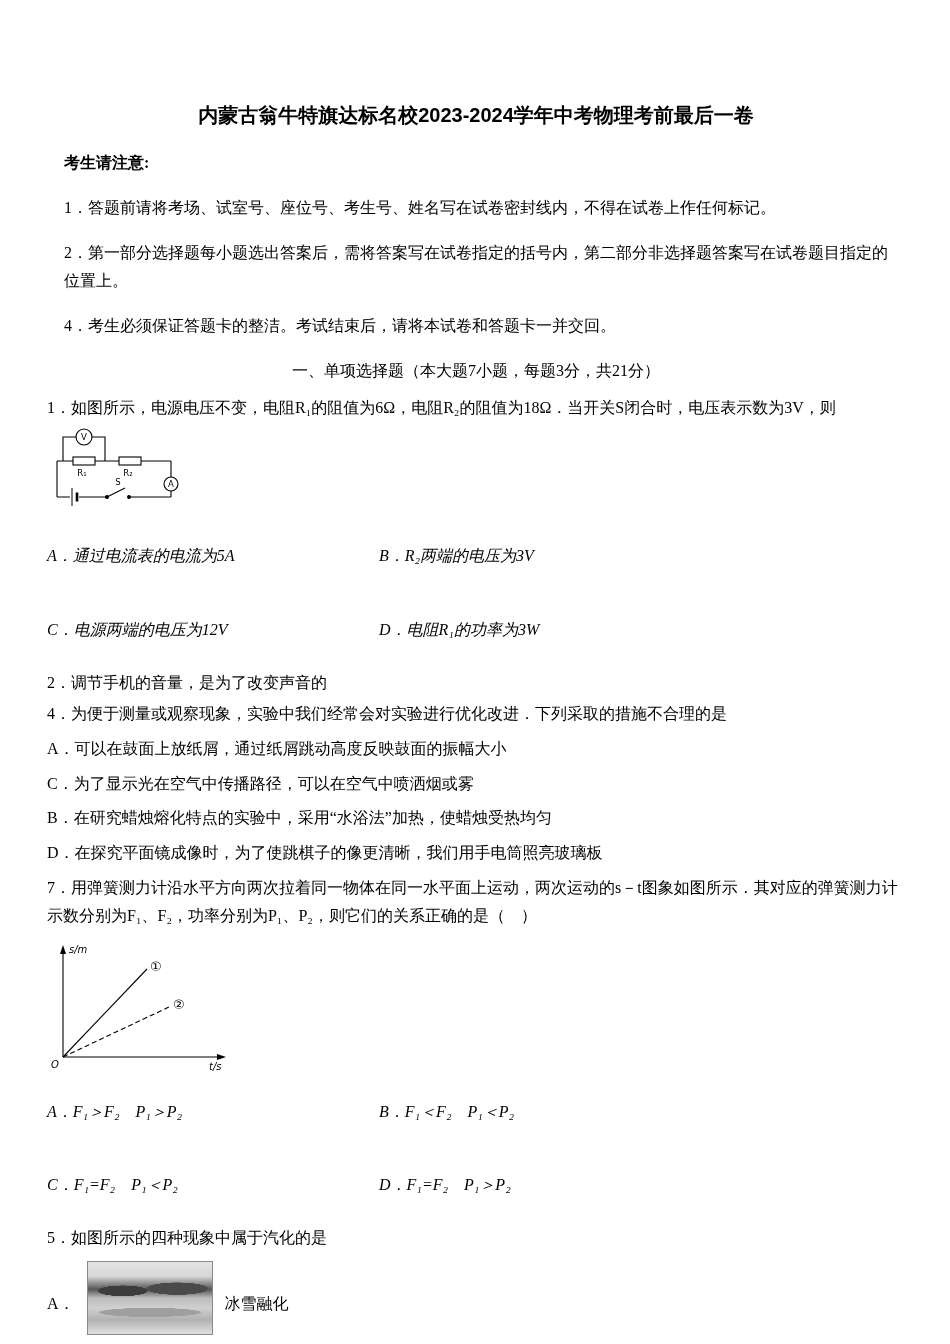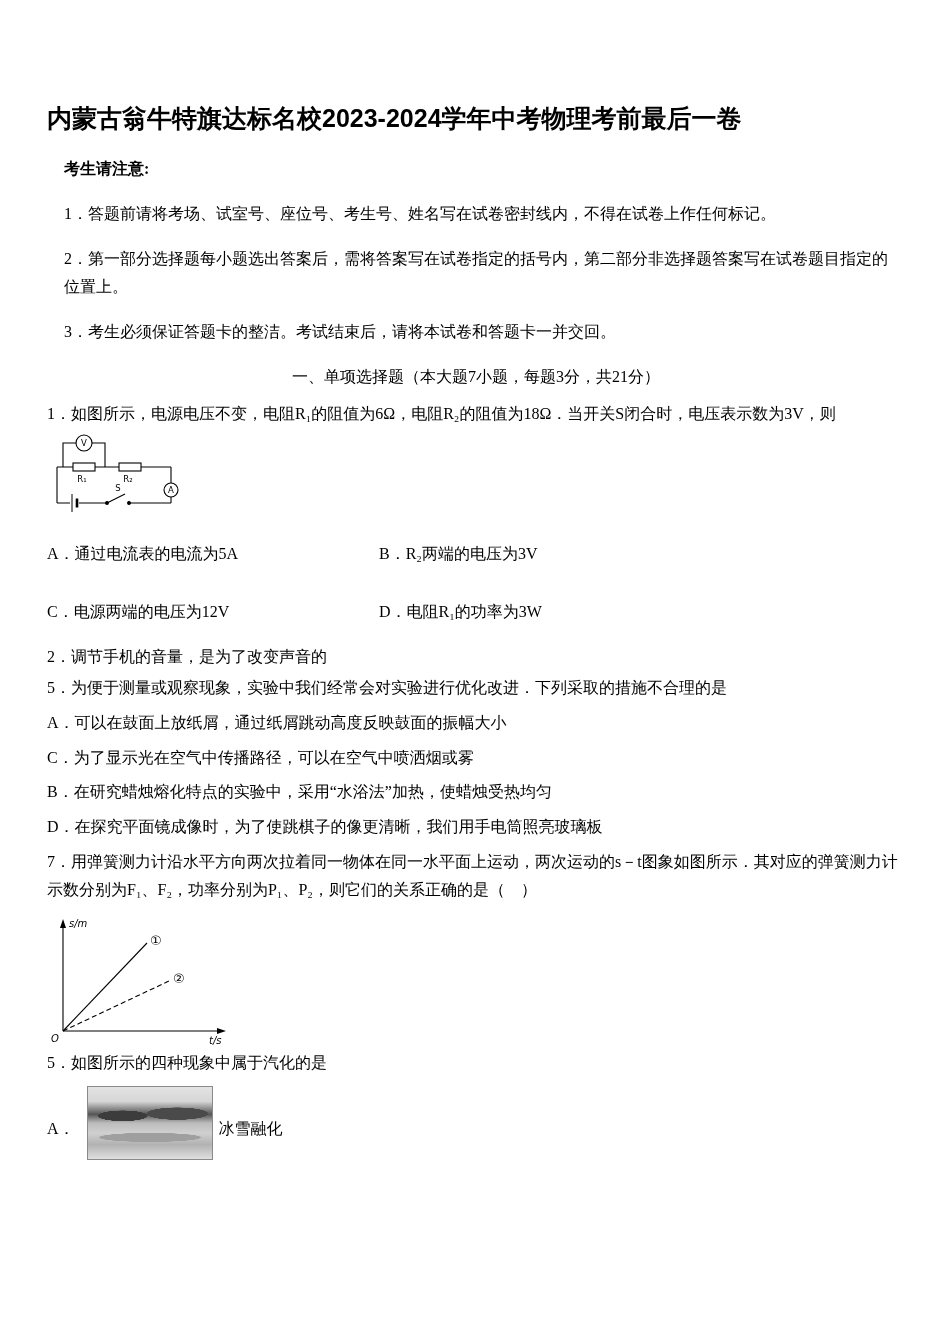--- a/index.html
+++ b/index.html
@@ -8,66 +8,67 @@
     width: 950px; height: 1344px;
     background: #ffffff; color: #000000;
     font-family: "Liberation Serif", "DejaVu Serif", serif;
     font-size: 16px;
     overflow: hidden;
   }
   .page { padding: 102px 45px 30px 47px; }
 
   .title {
     font-family: "Liberation Sans", "DejaVu Sans", sans-serif;
-    font-size: 25px; font-weight: 700;
+    font-size: 20px; font-weight: 700;
+    text-align: center;
     margin: 0 0 20px 0;
   }
 
   .notice p { margin: 17px; line-height: 1.75; }
   .notice-heading { font-weight: 700; }
 
   .section-heading { margin: 16px 0 10px 0; line-height: 1.7; text-align: center; }
 
   .stem { margin: 2px 0 4px 0; line-height: 1.7; white-space: pre-wrap; }
 
   .opts-2col { display: grid; grid-template-columns: 332px auto; }
-  .opt { margin: 16px 0; line-height: 1.6; white-space: pre-wrap; }
+  .opt { margin: 24px 0; line-height: 1.6; white-space: pre-wrap; font-style: italic; }
   .opt-full { margin: 9px 0; line-height: 1.6; white-space: pre-wrap; }
 
   .figure-circuit { margin: 6px 0 10px 2px; display: block; }
   .figure-graph  { margin: 10px 0 2px 0; display: block; }
 
   .q5-row { display: flex; align-items: flex-end; margin: 10px 0 0 0; }
   .q5-label { padding-bottom: 20px; }
   .photo {
     width: 126px; height: 74px;
     margin-left: 12px;
     border: 1px solid #8a8a8a;
     background:
       radial-gradient(ellipse 42px 9px at 28% 40%, #3c3c3c 0%, #3c3c3c 58%, rgba(0,0,0,0) 60%),
       radial-gradient(ellipse 55px 11px at 72% 37%, #4a4a4a 0%, #4a4a4a 55%, rgba(0,0,0,0) 57%),
       radial-gradient(ellipse 90px 8px at 50% 70%, #9f9f9f 0%, #9f9f9f 55%, rgba(0,0,0,0) 58%),
       linear-gradient(180deg, #e3e3e3 0%, #d6d6d6 20%, #8d8d8d 30%, #565656 38%, #bcbcbc 50%, #d0d0d0 64%, #b2b2b2 80%, #dfdfdf 100%);
   }
-  .q5-caption { padding-bottom: 20px; margin-left: 6px; }
+  .q5-caption { padding-bottom: 20px; margin-left: 12px; }
 
   svg text { user-select: none; }
 </style>
 </head>
 <body>
 
 <div class="page">
 
   <h1 class="title">内蒙古翁牛特旗达标名校2023-2024学年中考物理考前最后一卷</h1>
 
   <div class="notice">
     <p class="notice-heading">考生请注意:</p>
     <p>1．答题前请将考场、试室号、座位号、考生号、姓名写在试卷密封线内，不得在试卷上作任何标记。</p>
     <p>2．第一部分选择题每小题选出答案后，需将答案写在试卷指定的括号内，第二部分非选择题答案写在试卷题目指定的位置上。</p>
-    <p>3．考生必须保证答题卡的整洁。考试结束后，请将本试卷和答题卡一并交回。</p>
+    <p>4．考生必须保证答题卡的整洁。考试结束后，请将本试卷和答题卡一并交回。</p>
   </div>
 
   <p class="section-heading">一、单项选择题（本大题7小题，每题3分，共21分）</p>
 
   <div class="question">
     <p class="stem">1．如图所示，电源电压不变，电阻R₁的阻值为6Ω，电阻R₂的阻值为18Ω．当开关S闭合时，电压表示数为3V，则</p>
 
     <svg class="figure-circuit" width="132" height="82" viewBox="0 0 132 82">
       <g stroke="#000" stroke-width="1.1" fill="none">
 
@@ -109,21 +110,21 @@
       <div class="opt">C．电源两端的电压为12V</div>
       <div class="opt">D．电阻R₁的功率为3W</div>
     </div>
   </div>
 
   <div class="question">
     <p class="stem">2．调节手机的音量，是为了改变声音的</p>
   </div>
 
   <div class="question">
-    <p class="stem">5．为便于测量或观察现象，实验中我们经常会对实验进行优化改进．下列采取的措施不合理的是</p>
+    <p class="stem">4．为便于测量或观察现象，实验中我们经常会对实验进行优化改进．下列采取的措施不合理的是</p>
     <div>
       <div class="opt-full">A．可以在鼓面上放纸屑，通过纸屑跳动高度反映鼓面的振幅大小</div>
       <div class="opt-full">C．为了显示光在空气中传播路径，可以在空气中喷洒烟或雾</div>
       <div class="opt-full">B．在研究蜡烛熔化特点的实验中，采用“水浴法”加热，使蜡烛受热均匀</div>
       <div class="opt-full">D．在探究平面镜成像时，为了使跳棋子的像更清晰，我们用手电筒照亮玻璃板</div>
     </div>
   </div>
 
   <div class="question">
     <p class="stem">7．用弹簧测力计沿水平方向两次拉着同一物体在同一水平面上运动，两次运动的s－t图象如图所示．其对应的弹簧测力计示数分别为F₁、F₂，功率分别为P₁、P₂，则它们的关系正确的是（　）</p>
@@ -139,20 +140,26 @@
       </g>
       <g font-family="DejaVu Sans, sans-serif" font-size="10" fill="#000">
         <text x="22" y="14" font-style="italic">s/m</text>
         <text x="162" y="131" font-style="italic">t/s</text>
         <text x="4" y="129" font-style="italic">O</text>
         <text x="103" y="32" font-size="13">①</text>
         <text x="126" y="70" font-size="13">②</text>
       </g>
     </svg>
 
+    <div class="opts-2col">
+      <div class="opt">A．F₁＞F₂　P₁＞P₂</div>
+      <div class="opt">B．F₁＜F₂　P₁＜P₂</div>
+      <div class="opt">C．F₁=F₂　P₁＜P₂</div>
+      <div class="opt">D．F₁=F₂　P₁＞P₂</div>
+    </div>
   </div>
 
   <div class="question">
     <p class="stem">5．如图所示的四种现象中属于汽化的是</p>
     <div class="q5-row">
       <span class="q5-label">A．</span>
       <div class="photo"></div>
       <span class="q5-caption">冰雪融化</span>
     </div>
   </div>

